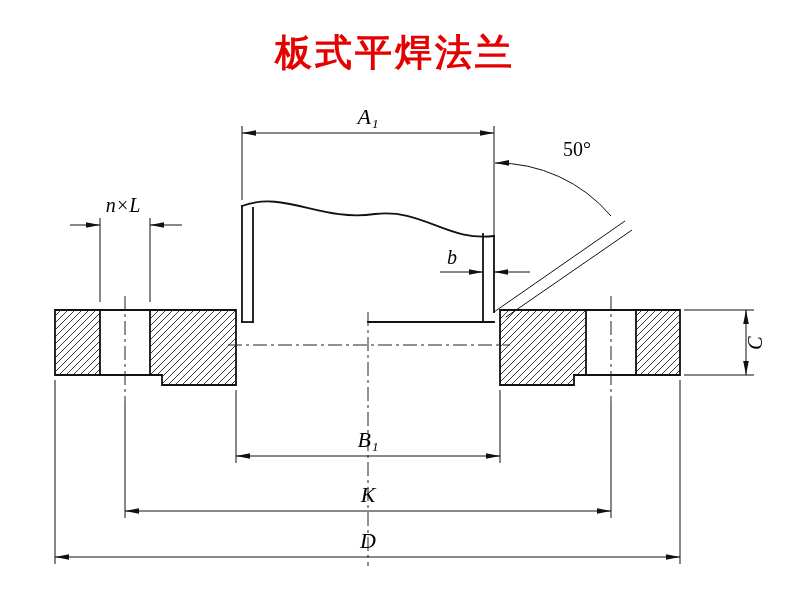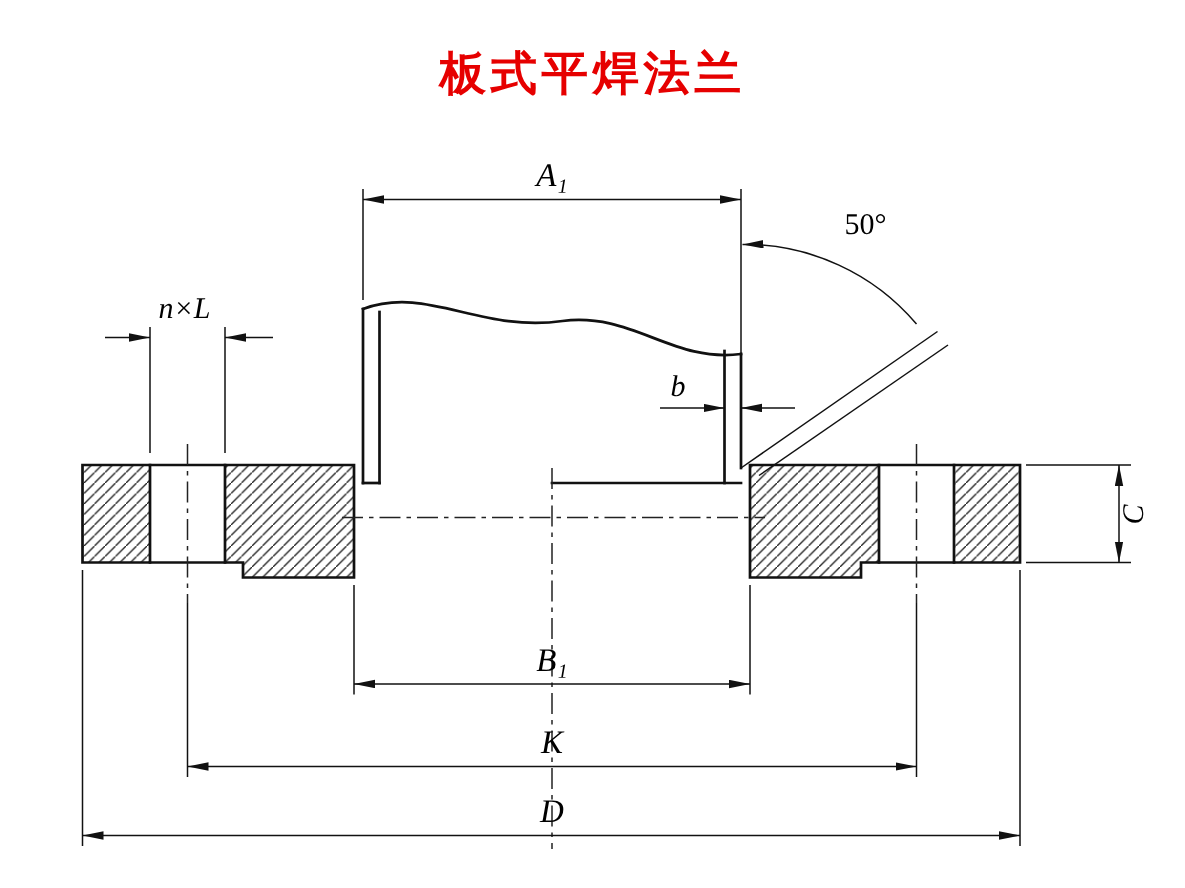--- a/index.html
+++ b/index.html
@@ -8,21 +8,21 @@
     width:790px;height:592px;
     background:#ffffff;
     overflow:hidden;
     font-family:"Liberation Serif", serif;
   }
   .title{
     position:absolute;
     top:28px;left:0;width:100%;
     text-align:center;
     font-family:"Liberation Sans", sans-serif;
-    font-size:31px;
+    font-size:37px;
     font-weight:600;
     letter-spacing:3px;
     color:#e60000;
   }
   svg{position:absolute;left:0;top:0;}
   .edge{stroke:#111;stroke-width:1.8;fill:none;stroke-linecap:square;}
   .hatchpoly{fill:url(#hatch);stroke:#111;stroke-width:1.8;}
   .thin{stroke:#111;stroke-width:1;fill:none;}
   .cline{stroke:#222;stroke-width:1;fill:none;stroke-dasharray:14 4 3 4;}
   .dimtext{

